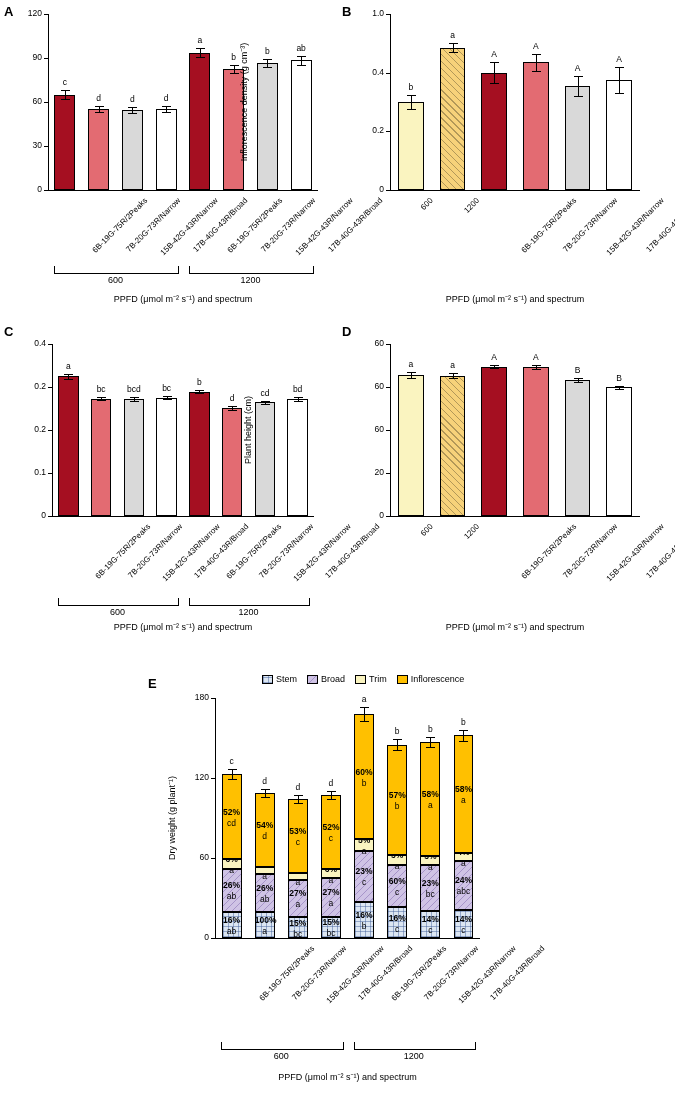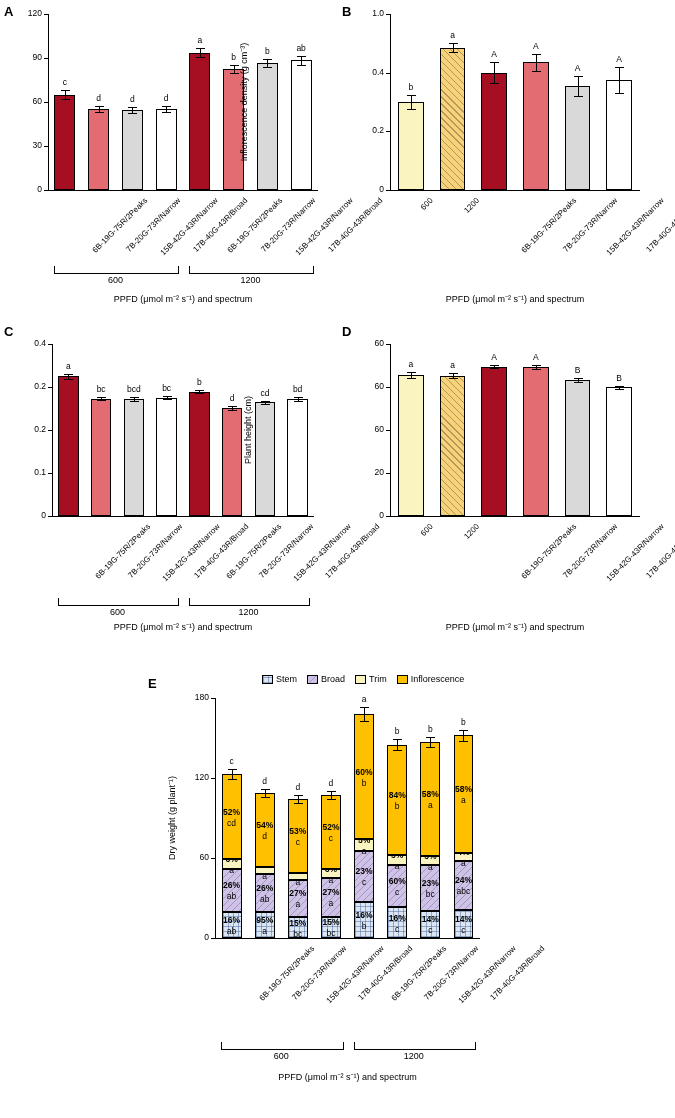--- a/index.html
+++ b/index.html
@@ -311,21 +311,21 @@
     <div class="sigletter" style="left:221.625px;top:215.13333333333333px;width:19.875px;">a</div>
     <div class="bar" style="left:221.625px;top:123.86666666666667px;width:19.875px;height:85.33333333333334px;background:#FFC000;border:1px solid #000;"></div>
     <div class="sigletter" style="left:221.625px;top:156.53333333333336px;width:19.875px;font-weight:bold;">52%</div>
     <div class="sigletter" style="left:221.625px;top:167.53333333333336px;width:19.875px;">cd</div>
     <div class="errbar" style="left:231.5625px;top:118.66666666666667px;height:10.666666666666668px;"></div>
     <div class="errcap" style="left:227.5625px;top:118.66666666666667px;width:9px;"></div>
     <div class="errcap" style="left:227.5625px;top:129.33333333333334px;width:9px;"></div>
     <div class="sigletter" style="left:213.5625px;top:105.66666666666667px;width:36px;">c</div>
     <div class="catlabel" style="left:235.5625px;top:294px;">6B-19G-75R/2Peaks</div>
     <div class="bar" style="left: 254.75px; top: 261.867px; width: 19.875px; height: 26.1333px; background: repeating-linear-gradient(0deg, rgba(60, 90, 150, 0.45) 0px, rgba(60, 90, 150, 0.45) 1px, rgba(0, 0, 0, 0) 1px, rgba(0, 0, 0, 0) 5px), repeating-linear-gradient(90deg, rgba(60, 90, 150, 0.45) 0px, rgba(60, 90, 150, 0.45) 1px, rgba(0, 0, 0, 0) 1px, rgba(0, 0, 0, 0) 5px) rgb(220, 230, 242); border: 1px solid rgb(0, 0, 0);"></div>
-    <div class="sigletter" style="left:254.75px;top:264.93333333333334px;width:19.875px;font-weight:bold;">95%</div>
+    <div class="sigletter" style="left:254.75px;top:264.93333333333334px;width:19.875px;font-weight:bold;">100%</div>
     <div class="sigletter" style="left:254.75px;top:275.93333333333334px;width:19.875px;">a</div>
     <div class="bar" style="left: 254.75px; top: 224.133px; width: 19.875px; height: 37.7333px; background: repeating-linear-gradient(135deg, rgba(90, 60, 150, 0.35) 0px, rgba(90, 60, 150, 0.35) 1px, rgba(0, 0, 0, 0) 1px, rgba(0, 0, 0, 0) 5px) rgb(207, 195, 229); border: 1px solid rgb(0, 0, 0);"></div>
     <div class="sigletter" style="left:254.75px;top:233px;width:19.875px;font-weight:bold;">26%</div>
     <div class="sigletter" style="left:254.75px;top:244px;width:19.875px;">ab</div>
     <div class="bar" style="left:254.75px;top:216.8px;width:19.875px;height:7.333333333333333px;background:#FAF4C0;border:1px solid #000;"></div>
     <div class="sigletter" style="left:254.75px;top:210.46666666666667px;width:19.875px;font-weight:bold;">5%</div>
     <div class="sigletter" style="left:254.75px;top:221.46666666666667px;width:19.875px;">a</div>
     <div class="bar" style="left:254.75px;top:142.66666666666669px;width:19.875px;height:74.13333333333333px;background:#FFC000;border:1px solid #000;"></div>
     <div class="sigletter" style="left:254.75px;top:169.73333333333335px;width:19.875px;font-weight:bold;">54%</div>
     <div class="sigletter" style="left:254.75px;top:180.73333333333335px;width:19.875px;">d</div>
@@ -388,21 +388,21 @@
     <div class="bar" style="left: 387.25px; top: 257.067px; width: 19.875px; height: 30.9333px; background: repeating-linear-gradient(0deg, rgba(60, 90, 150, 0.45) 0px, rgba(60, 90, 150, 0.45) 1px, rgba(0, 0, 0, 0) 1px, rgba(0, 0, 0, 0) 5px), repeating-linear-gradient(90deg, rgba(60, 90, 150, 0.45) 0px, rgba(60, 90, 150, 0.45) 1px, rgba(0, 0, 0, 0) 1px, rgba(0, 0, 0, 0) 5px) rgb(220, 230, 242); border: 1px solid rgb(0, 0, 0);"></div>
     <div class="sigletter" style="left:387.25px;top:262.5333333333333px;width:19.875px;font-weight:bold;">16%</div>
     <div class="sigletter" style="left:387.25px;top:273.5333333333333px;width:19.875px;">c</div>
     <div class="bar" style="left: 387.25px; top: 214.533px; width: 19.875px; height: 42.5333px; background: repeating-linear-gradient(135deg, rgba(90, 60, 150, 0.35) 0px, rgba(90, 60, 150, 0.35) 1px, rgba(0, 0, 0, 0) 1px, rgba(0, 0, 0, 0) 5px) rgb(207, 195, 229); border: 1px solid rgb(0, 0, 0);"></div>
     <div class="sigletter" style="left:387.25px;top:225.8px;width:19.875px;font-weight:bold;">60%</div>
     <div class="sigletter" style="left:387.25px;top:236.8px;width:19.875px;">c</div>
     <div class="bar" style="left:387.25px;top:204.8px;width:19.875px;height:9.733333333333333px;background:#FAF4C0;border:1px solid #000;"></div>
     <div class="sigletter" style="left:387.25px;top:199.66666666666669px;width:19.875px;font-weight:bold;">5%</div>
     <div class="sigletter" style="left:387.25px;top:210.66666666666669px;width:19.875px;">a</div>
     <div class="bar" style="left:387.25px;top:94.53333333333333px;width:19.875px;height:110.26666666666667px;background:#FFC000;border:1px solid #000;"></div>
-    <div class="sigletter" style="left:387.25px;top:139.66666666666666px;width:19.875px;font-weight:bold;">84%</div>
+    <div class="sigletter" style="left:387.25px;top:139.66666666666666px;width:19.875px;font-weight:bold;">57%</div>
     <div class="sigletter" style="left:387.25px;top:150.66666666666666px;width:19.875px;">b</div>
     <div class="errbar" style="left:397.1875px;top:89.33333333333333px;height:10.666666666666668px;"></div>
     <div class="errcap" style="left:393.1875px;top:89.33333333333333px;width:9px;"></div>
     <div class="errcap" style="left:393.1875px;top:100px;width:9px;"></div>
     <div class="sigletter" style="left:379.1875px;top:76.33333333333333px;width:36px;">b</div>
     <div class="catlabel" style="left:401.1875px;top:294px;">7B-20G-73R/Narrow</div>
     <div class="bar" style="left: 420.375px; top: 260.533px; width: 19.875px; height: 27.4667px; background: repeating-linear-gradient(0deg, rgba(60, 90, 150, 0.45) 0px, rgba(60, 90, 150, 0.45) 1px, rgba(0, 0, 0, 0) 1px, rgba(0, 0, 0, 0) 5px), repeating-linear-gradient(90deg, rgba(60, 90, 150, 0.45) 0px, rgba(60, 90, 150, 0.45) 1px, rgba(0, 0, 0, 0) 1px, rgba(0, 0, 0, 0) 5px) rgb(220, 230, 242); border: 1px solid rgb(0, 0, 0);"></div>
     <div class="sigletter" style="left:420.375px;top:264.26666666666665px;width:19.875px;font-weight:bold;">14%</div>
     <div class="sigletter" style="left:420.375px;top:275.26666666666665px;width:19.875px;">c</div>
     <div class="bar" style="left: 420.375px; top: 215.467px; width: 19.875px; height: 45.0667px; background: repeating-linear-gradient(135deg, rgba(90, 60, 150, 0.35) 0px, rgba(90, 60, 150, 0.35) 1px, rgba(0, 0, 0, 0) 1px, rgba(0, 0, 0, 0) 5px) rgb(207, 195, 229); border: 1px solid rgb(0, 0, 0);"></div>

